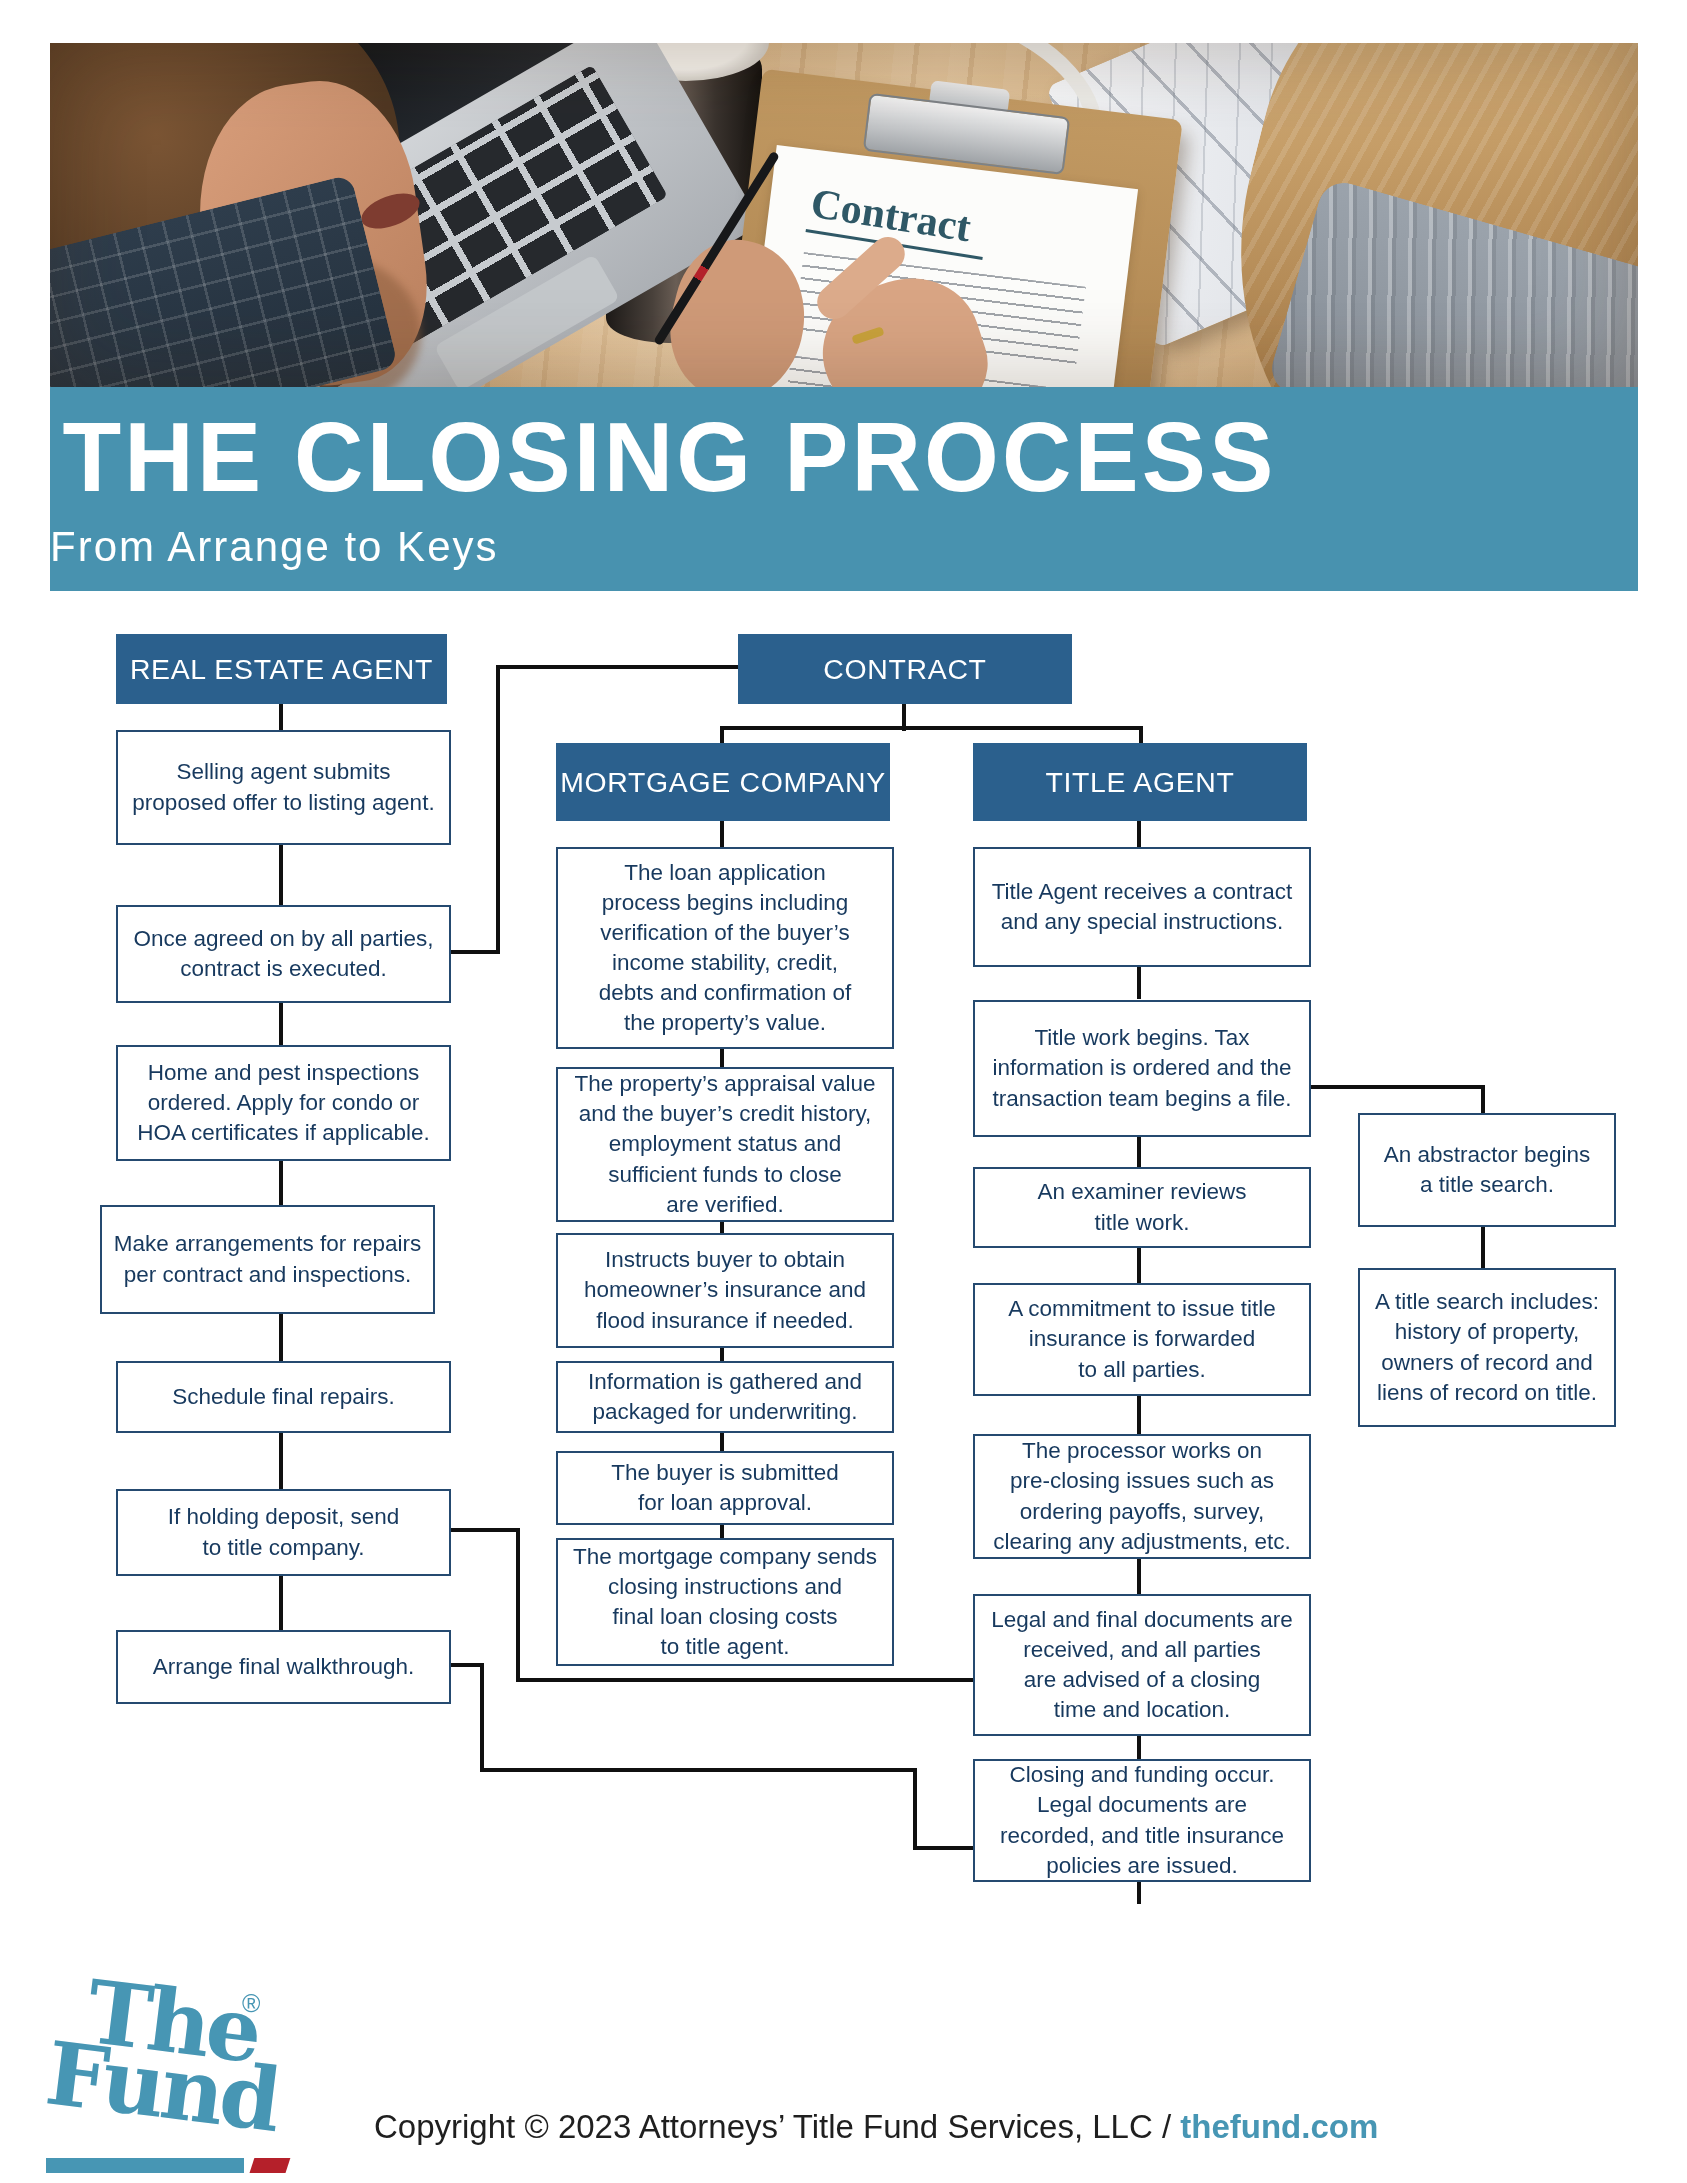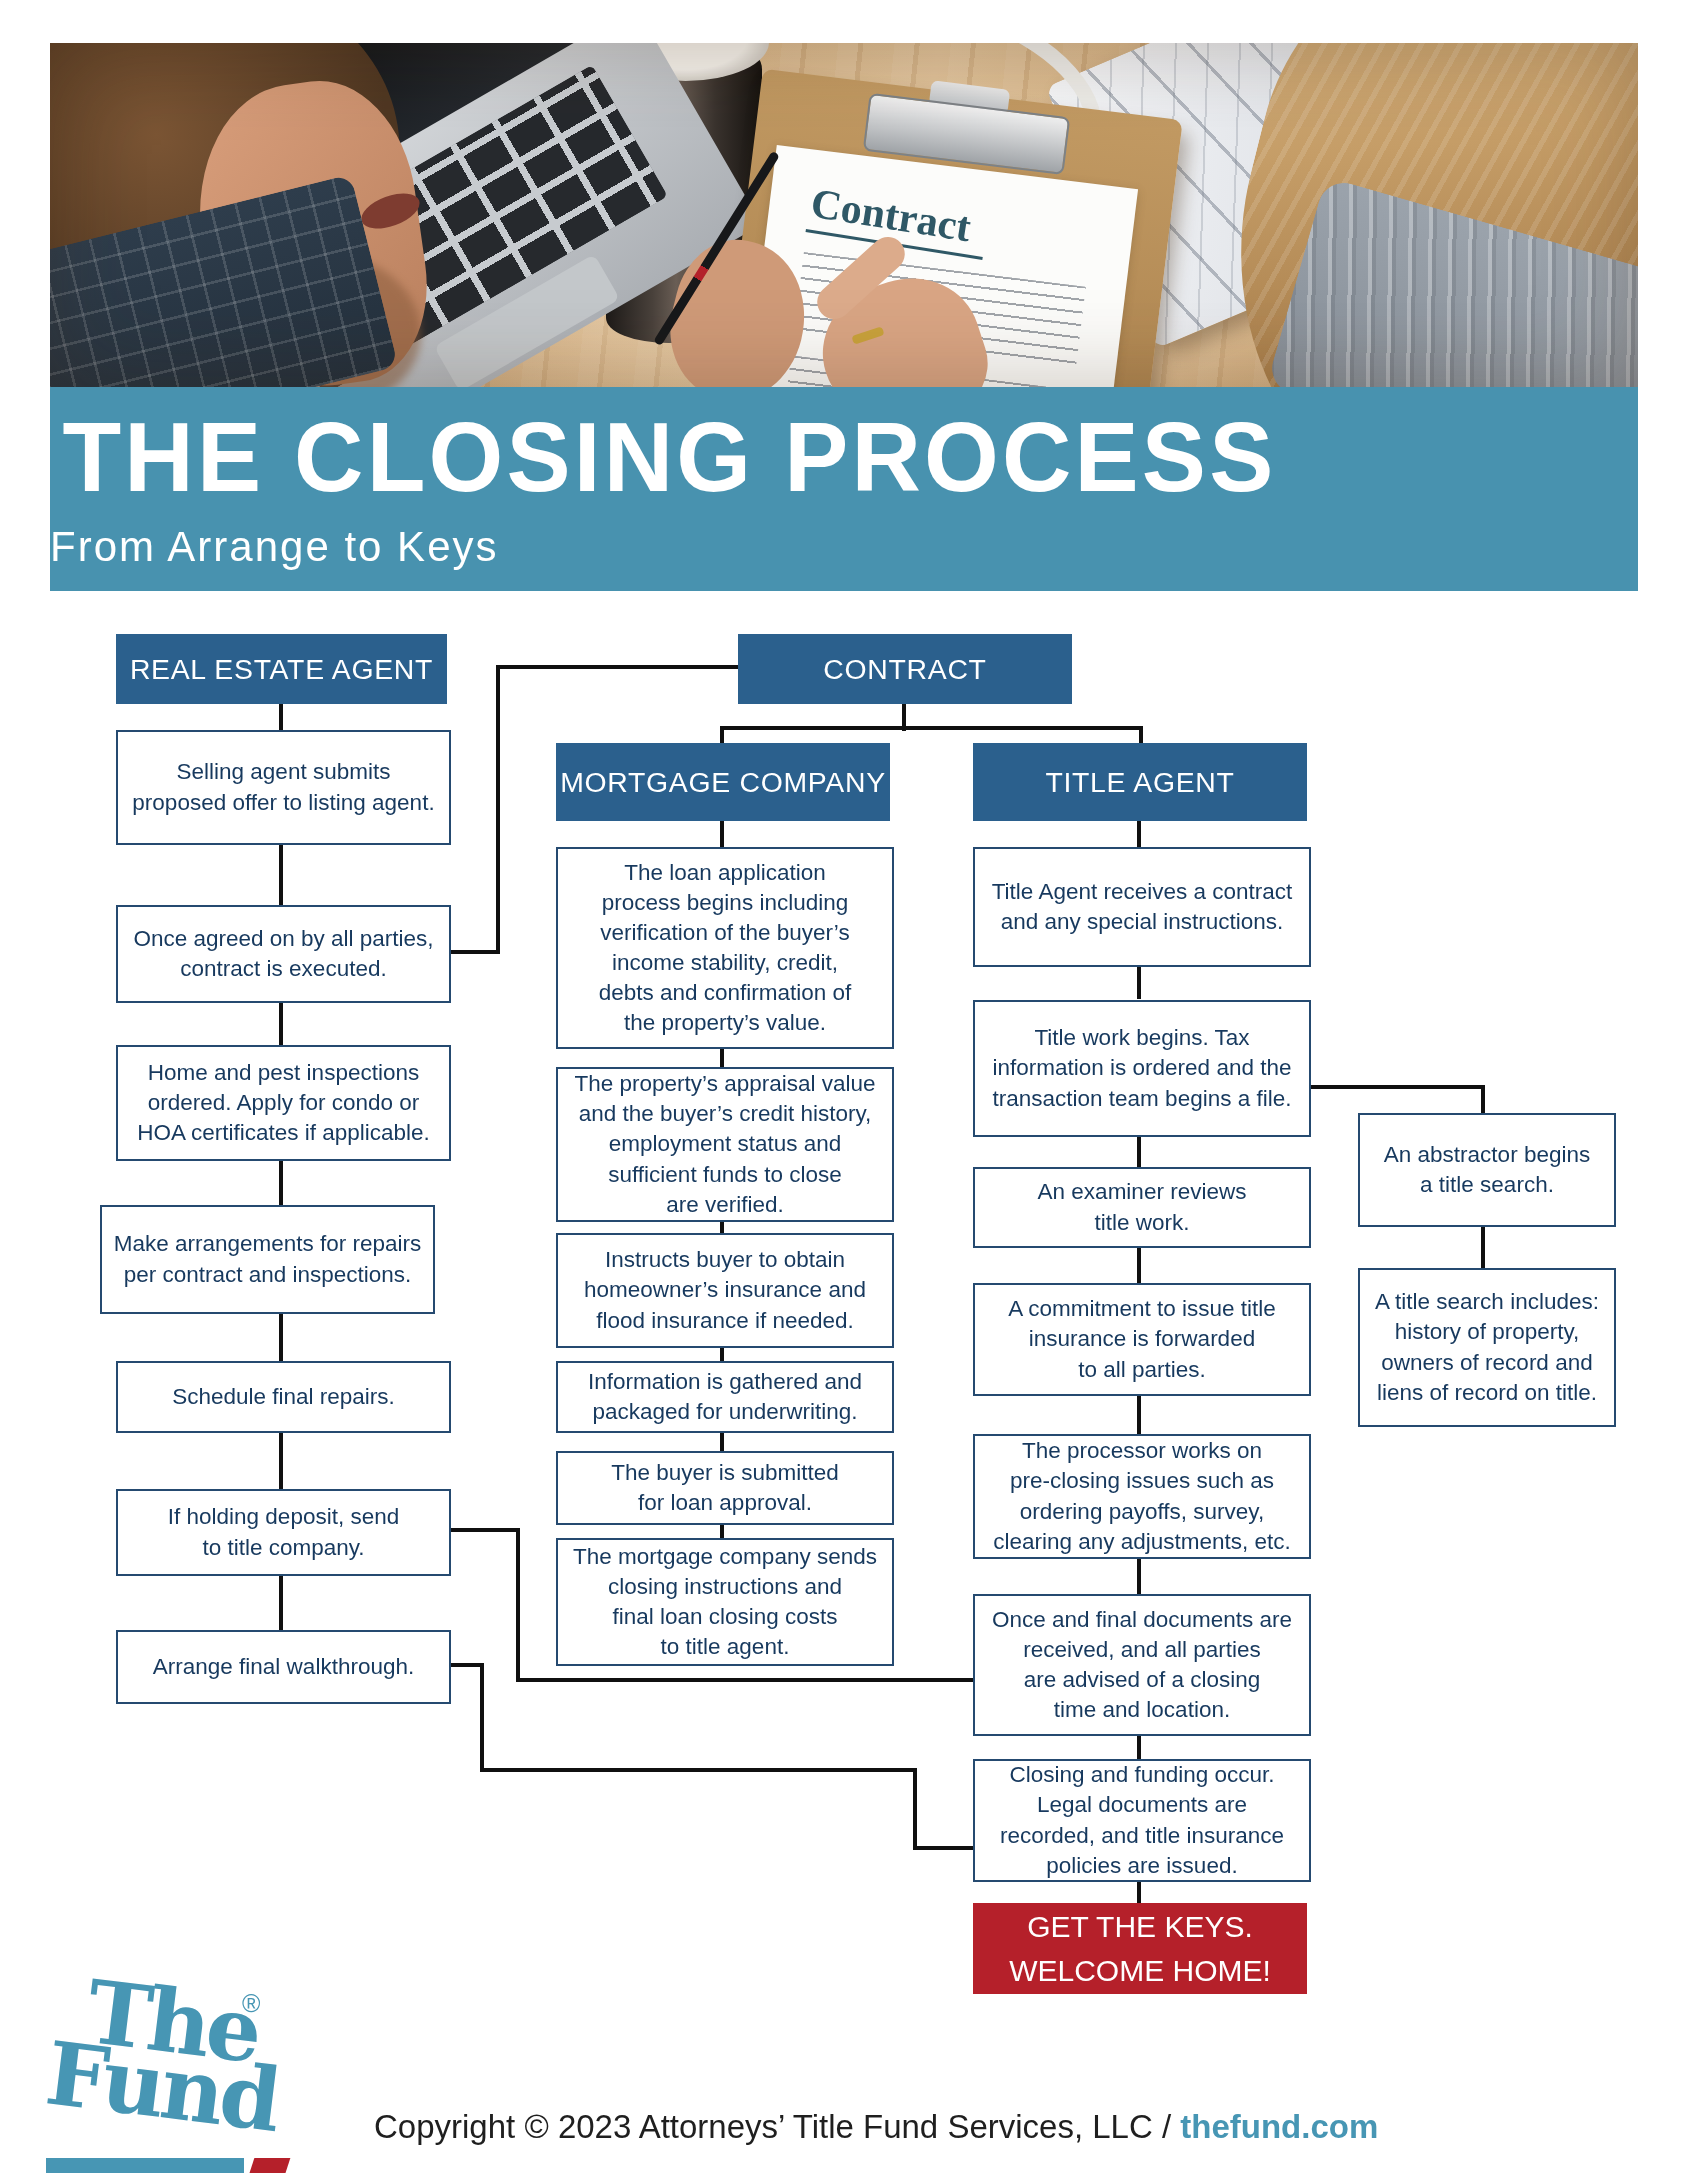--- a/index.html
+++ b/index.html
@@ -299,21 +299,21 @@
 insurance is forwarded
 to all parties.</span>
     </div>
   <div class="box" style="left:973px;top:1434px;width:334px;height:121px">
     <span>The processor works on
 pre-closing issues such as
 ordering payoffs, survey,
 clearing any adjustments, etc.</span>
     </div>
   <div class="box" style="left:973px;top:1594px;width:334px;height:138px">
-    <span>Once and final documents are
+    <span>Legal and final documents are
 received, and all parties
 are advised of a closing
 time and location.</span>
     </div>
   <div class="box" style="left:973px;top:1759px;width:334px;height:119px">
     <span>Closing and funding occur.
 Legal documents are
 recorded, and title insurance
 policies are issued.</span>
     </div>
@@ -322,24 +322,20 @@
     <span>An abstractor begins
 a title search.</span>
     </div>
   <div class="box" style="left:1358px;top:1268px;width:254px;height:155px">
     <span>A title search includes:
 history of property,
 owners of record and
 liens of record on title.</span>
     </div>
 
-  <div class="box red" style="left:973px;top:1903px;width:334px;height:91px">
-    <span>GET THE KEYS.
-WELCOME HOME!</span>
-    </div>
 
   <div class="logo">
     <div class="logo-word logo-the">The</div>
     <div class="logo-reg">®</div>
     <div class="logo-word logo-fund">Fund</div>
     <div class="logo-bar"></div>
     <div class="logo-bar-red"></div>
   </div>
   <div class="copyright">
     <span>Copyright © 2023 Attorneys’ Title Fund Services, LLC / </span><span class="link">thefund.com</span>

